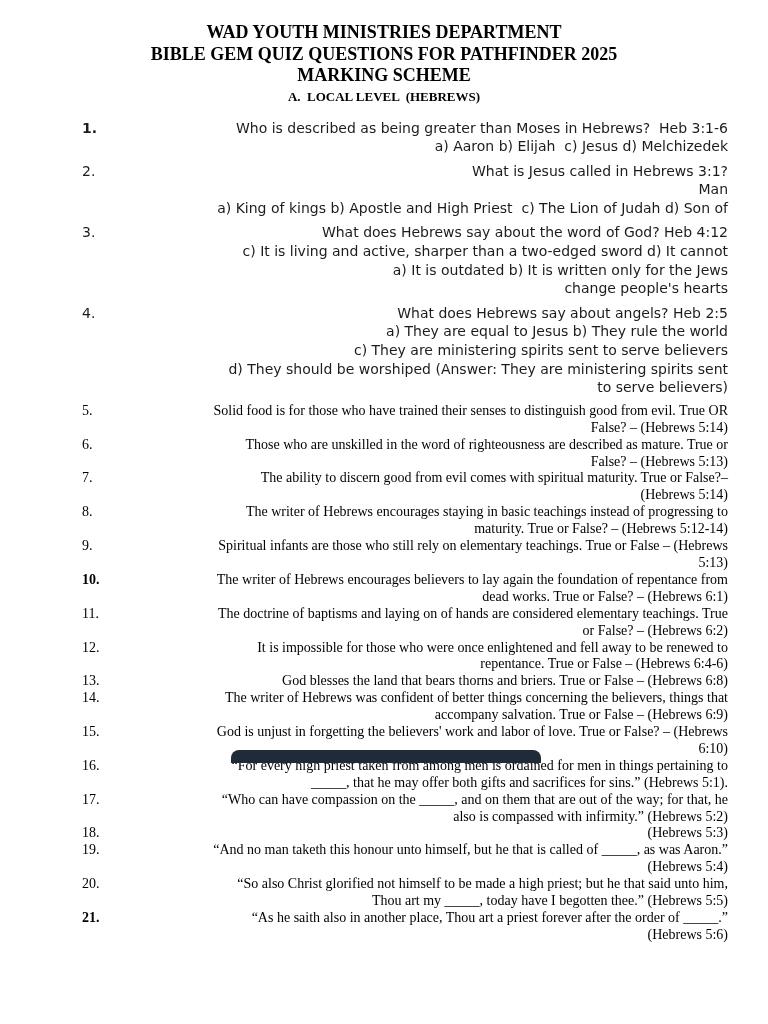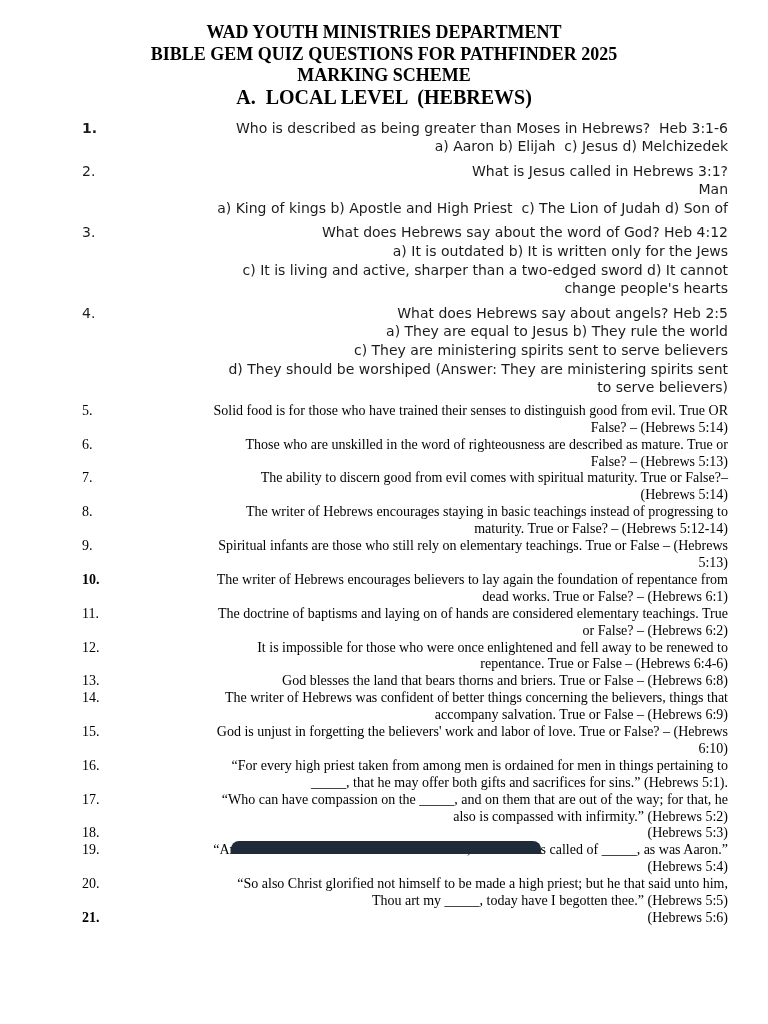--- a/index.html
+++ b/index.html
@@ -4,35 +4,35 @@
 <style>
   html,body{margin:0;padding:0;}
   body{
     width:768px;height:1024px;
     background:#ffffff;
     position:relative;
     overflow:hidden;
     font-family:"Liberation Serif", serif;
     color:#000;
   }
-  .page{width:768px;height:854px;position:relative;}
+  .page{width:768px;height:763px;position:relative;}
   
   .doc-header{
     text-align:center;
     padding-top:22px;
     font-family:"Liberation Serif", serif;
     font-weight:bold;
   }
   .h-line{
     font-size:18px;
     line-height:21.5px;
     white-space:pre;
   }
   .h-section{
-    font-size:20px;
+    font-size:13px;
     line-height:18px;
     margin-top:1px;
     white-space:pre;
   }
   
   .content{
     padding:13px 40px 0 82px;
   }
   .q-item{
     display:flex;
@@ -99,22 +99,22 @@
           <div class="q-body">
             <div class="q-line">What is Jesus called in Hebrews 3:1?</div>
             <div class="q-line">Man</div>
             <div class="q-line">a) King of kings b) Apostle and High Priest  c) The Lion of Judah d) Son of</div>
           </div>
         </div>
         <div class="q-item">
           <span class="q-num">3.</span>
           <div class="q-body">
             <div class="q-line">What does Hebrews say about the word of God? Heb 4:12</div>
+            <div class="q-line">c) It is living and active, sharper than a two-edged sword d) It cannot</div>
             <div class="q-line">a) It is outdated b) It is written only for the Jews</div>
-            <div class="q-line">c) It is living and active, sharper than a two-edged sword d) It cannot</div>
             <div class="q-line">change people's hearts</div>
           </div>
         </div>
         <div class="q-item">
           <span class="q-num">4.</span>
           <div class="q-body">
             <div class="q-line">What does Hebrews say about angels? Heb 2:5</div>
             <div class="q-line">a) They are equal to Jesus b) They rule the world</div>
             <div class="q-line">c) They are ministering spirits sent to serve believers</div>
             <div class="q-line">d) They should be worshiped (Answer: They are ministering spirits sent</div>
@@ -229,20 +229,21 @@
         <div class="q-item">
           <span class="q-num">20.</span>
           <div class="q-body">
             <div class="q-line">“So also Christ glorified not himself to be made a high priest; but he that said unto him,</div>
             <div class="q-line">Thou art my _____, today have I begotten thee.” (Hebrews 5:5)</div>
           </div>
         </div>
         <div class="q-item">
           <span class="q-num bold">21.</span>
           <div class="q-body">
+            <div class="q-line">“As he saith also in another place, Thou art a priest forever after the order of _____.”</div>
             <div class="q-line">(Hebrews 5:6)</div>
           </div>
         </div>
       </div>
   </div>
 
   <div class="bottom-bar" style="background: rgb(31, 43, 56);"></div>
 
 </div>
 

